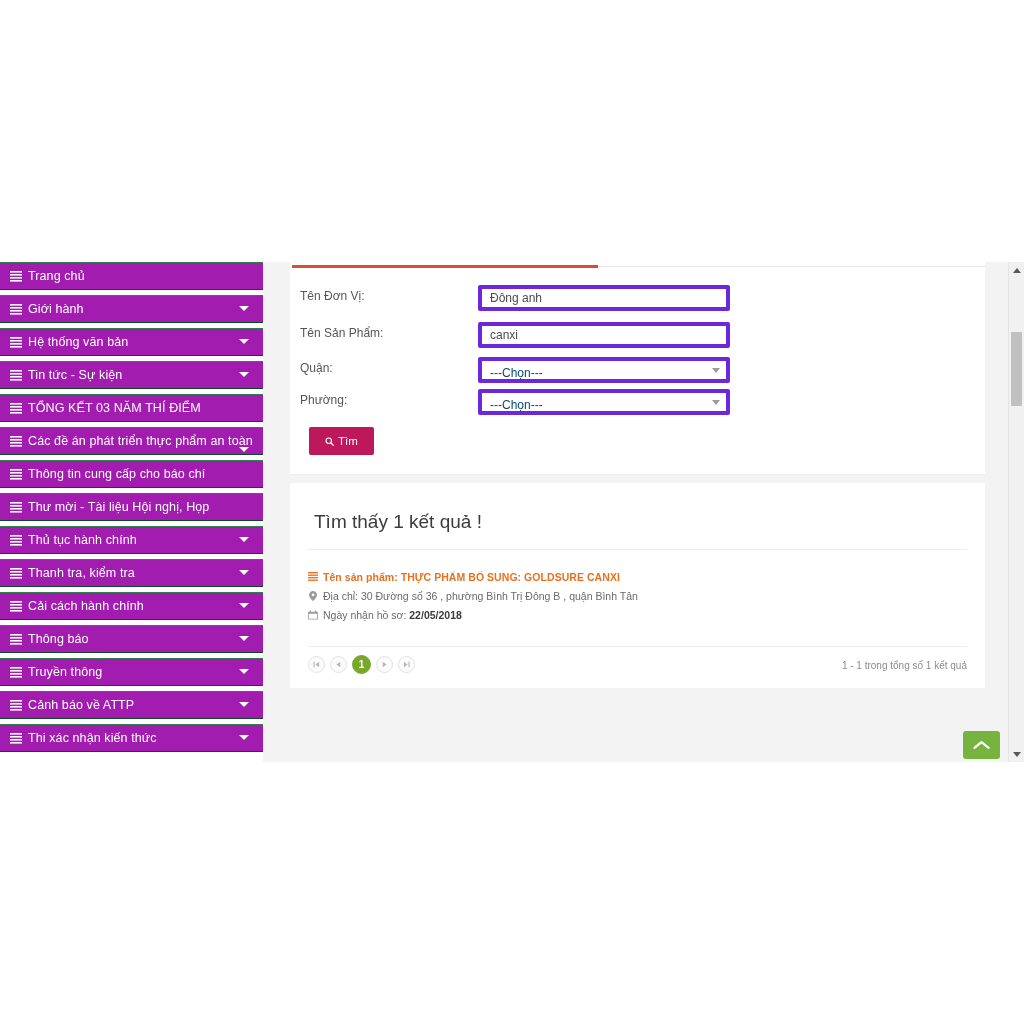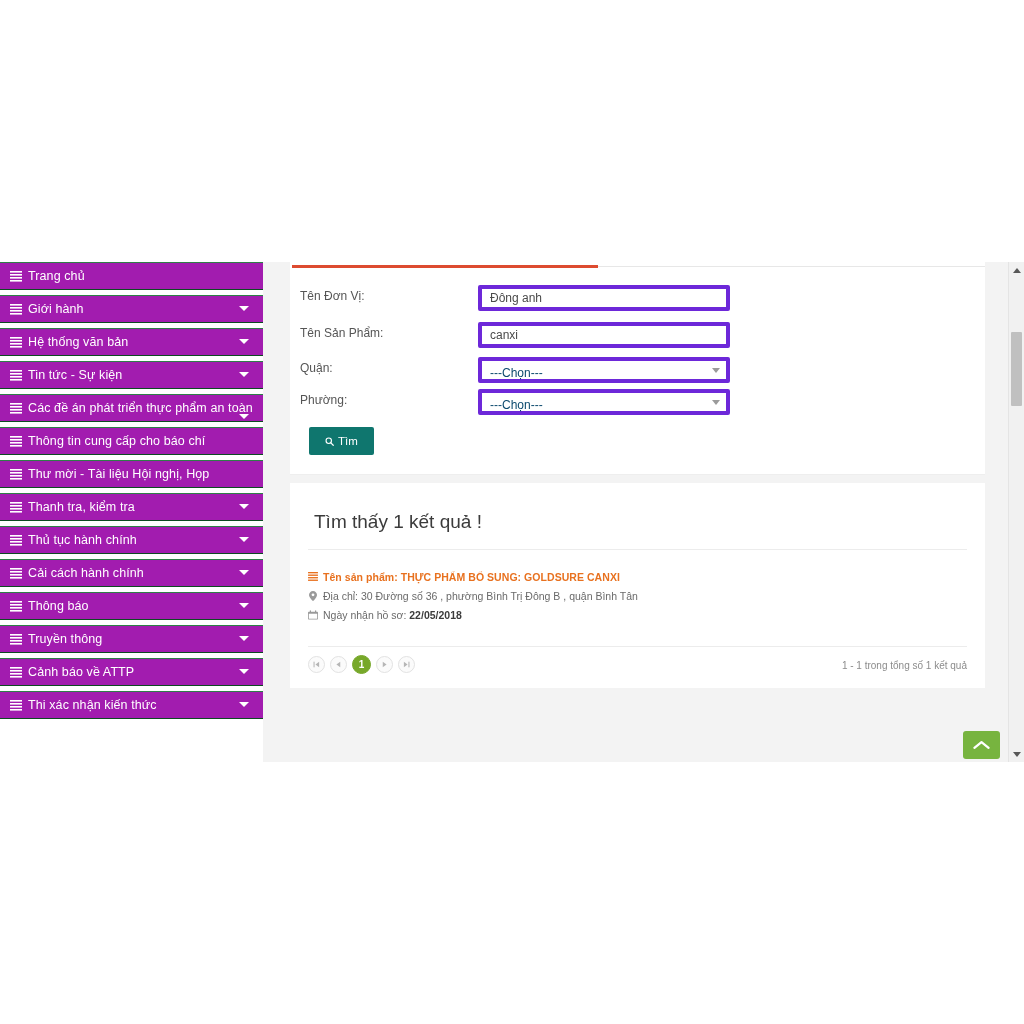--- a/index.html
+++ b/index.html
@@ -158,21 +158,21 @@
     border-top: 5px solid #9b9b9b;
     pointer-events: none;
   }
 
   .btn-search {
     position: absolute;
     left: 19px;
     top: 427px;
     width: 65px;
     height: 28px;
-    background: #0f766e;
+    background: #be185d;
     border: none;
     border-radius: 2px;
     color: #ffffff;
     font-size: 11.5px;
     display: flex;
     align-items: center;
     justify-content: center;
     gap: 4px;
     cursor: pointer;
     font-family: "Liberation Sans", "DejaVu Sans", sans-serif;
@@ -375,20 +375,30 @@
       <svg class="menu-ico" viewBox="0 0 12 11">
             <rect x="0" y="0" width="12" height="1.6" fill="#fff"></rect>
             <rect x="0" y="3" width="12" height="1.6" fill="#fff"></rect>
             <rect x="0" y="6" width="12" height="1.6" fill="#fff"></rect>
             <rect x="0" y="9" width="12" height="1.6" fill="#fff"></rect>
           </svg>
       <span class="menu-label">Tin tức - Sự kiện</span>
       <span class="menu-caret"></span>
     </div>
 
+    <div class="menu-item no-caret">
+      <svg class="menu-ico" viewBox="0 0 12 11">
+            <rect x="0" y="0" width="12" height="1.6" fill="#fff"></rect>
+            <rect x="0" y="3" width="12" height="1.6" fill="#fff"></rect>
+            <rect x="0" y="6" width="12" height="1.6" fill="#fff"></rect>
+            <rect x="0" y="9" width="12" height="1.6" fill="#fff"></rect>
+          </svg>
+      <span class="menu-label">TỔNG KẾT 03 NĂM THÍ ĐIỂM</span>
+
+    </div>
 
     <div class="menu-item">
       <svg class="menu-ico" viewBox="0 0 12 11">
             <rect x="0" y="0" width="12" height="1.6" fill="#fff"></rect>
             <rect x="0" y="3" width="12" height="1.6" fill="#fff"></rect>
             <rect x="0" y="6" width="12" height="1.6" fill="#fff"></rect>
             <rect x="0" y="9" width="12" height="1.6" fill="#fff"></rect>
           </svg>
       <span class="menu-label">Các đề án phát triển thực phẩm an toàn</span>
       <span class="menu-caret"></span>
@@ -416,32 +426,32 @@
 
     </div>
 
     <div class="menu-item caret-mid">
       <svg class="menu-ico" viewBox="0 0 12 11">
             <rect x="0" y="0" width="12" height="1.6" fill="#fff"></rect>
             <rect x="0" y="3" width="12" height="1.6" fill="#fff"></rect>
             <rect x="0" y="6" width="12" height="1.6" fill="#fff"></rect>
             <rect x="0" y="9" width="12" height="1.6" fill="#fff"></rect>
           </svg>
+      <span class="menu-label">Thủ tục hành chính</span>
+      <span class="menu-caret"></span>
+    </div>
+
+    <div class="menu-item caret-mid">
+      <svg class="menu-ico" viewBox="0 0 12 11">
+            <rect x="0" y="0" width="12" height="1.6" fill="#fff"></rect>
+            <rect x="0" y="3" width="12" height="1.6" fill="#fff"></rect>
+            <rect x="0" y="6" width="12" height="1.6" fill="#fff"></rect>
+            <rect x="0" y="9" width="12" height="1.6" fill="#fff"></rect>
+          </svg>
       <span class="menu-label">Thanh tra, kiểm tra</span>
-      <span class="menu-caret"></span>
-    </div>
-
-    <div class="menu-item caret-mid">
-      <svg class="menu-ico" viewBox="0 0 12 11">
-            <rect x="0" y="0" width="12" height="1.6" fill="#fff"></rect>
-            <rect x="0" y="3" width="12" height="1.6" fill="#fff"></rect>
-            <rect x="0" y="6" width="12" height="1.6" fill="#fff"></rect>
-            <rect x="0" y="9" width="12" height="1.6" fill="#fff"></rect>
-          </svg>
-      <span class="menu-label">Thủ tục hành chính</span>
       <span class="menu-caret"></span>
     </div>
 
     <div class="menu-item caret-mid">
       <svg class="menu-ico" viewBox="0 0 12 11">
             <rect x="0" y="0" width="12" height="1.6" fill="#fff"></rect>
             <rect x="0" y="3" width="12" height="1.6" fill="#fff"></rect>
             <rect x="0" y="6" width="12" height="1.6" fill="#fff"></rect>
             <rect x="0" y="9" width="12" height="1.6" fill="#fff"></rect>
           </svg>

